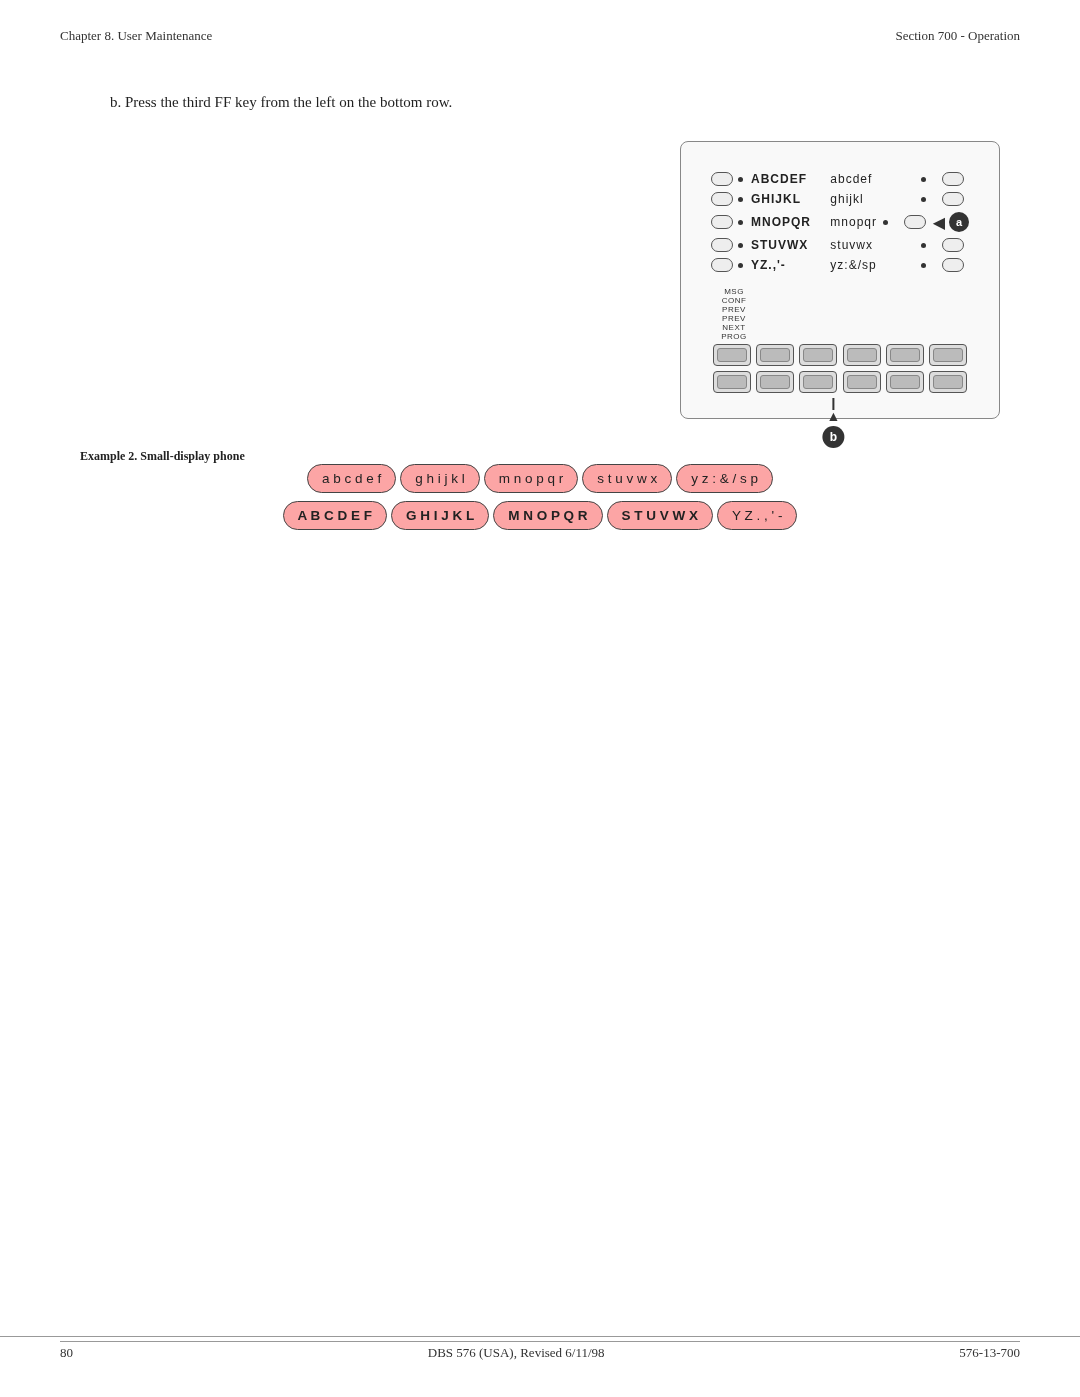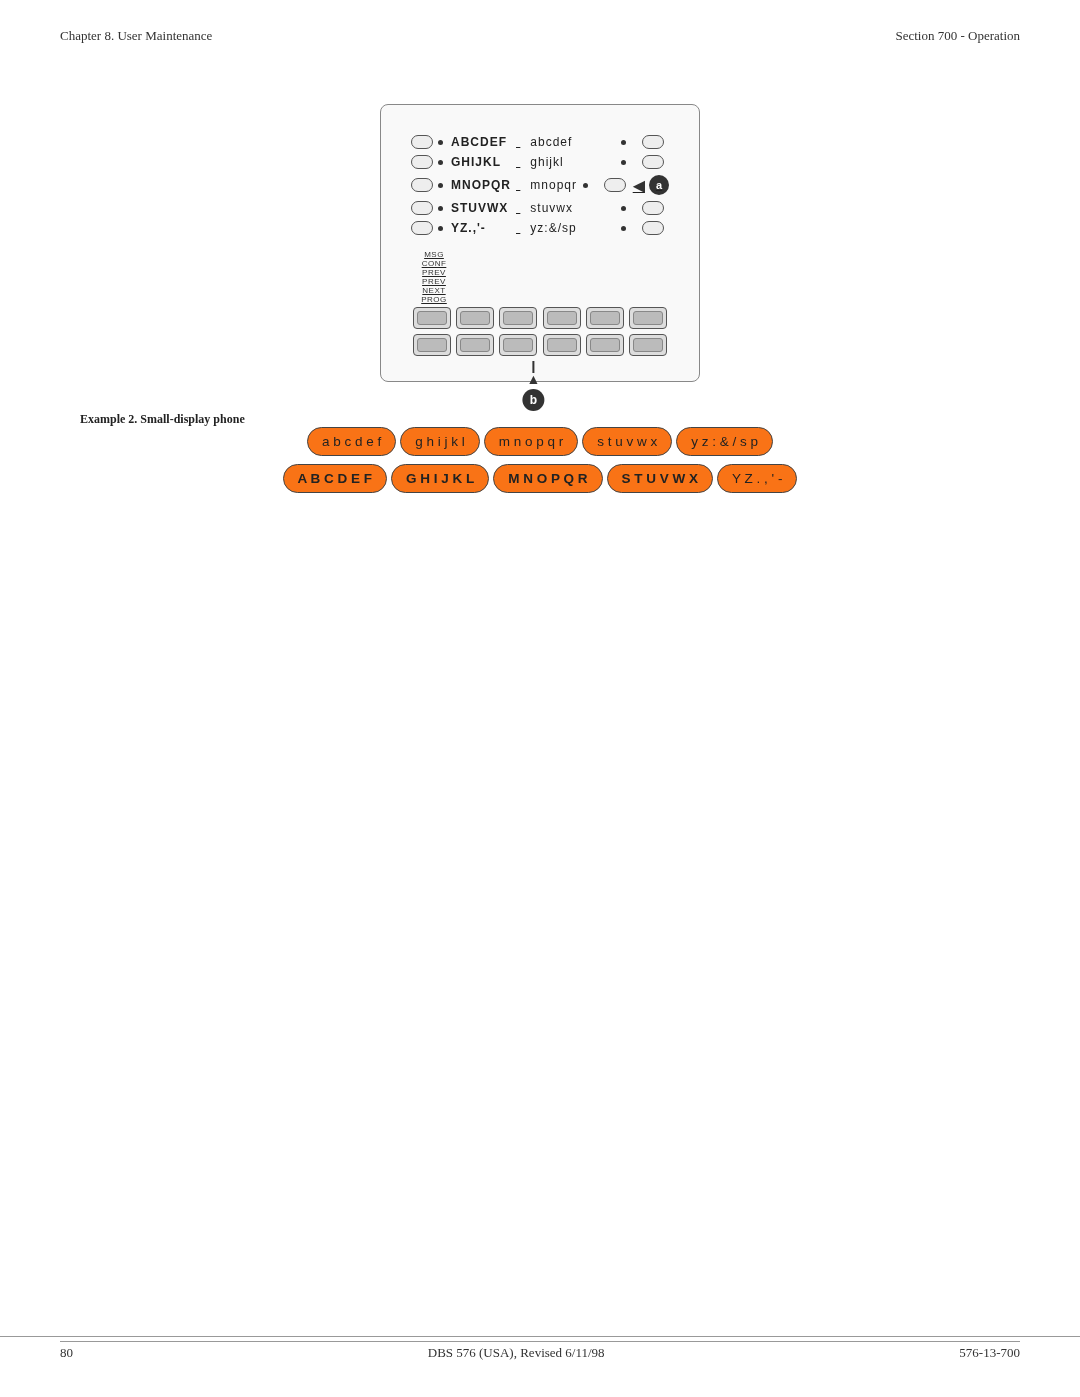--- a/index.html
+++ b/index.html
@@ -31,24 +31,23 @@
     
     .step-b {
       margin-top: 20px;
       margin-left: 30px;
       font-size: 15px;
     }
 
     
     .phone-diagram {
       display: flex;
-      justify-content: center;
+      justify-content: flex-end;
       margin-top: 30px;
       margin-bottom: 30px;
-      text-decoration: underline;
     }
 
     .phone-box {
       border: 1.5px solid #888;
       border-radius: 8px;
       padding: 20px 30px 20px 30px;
       width: 320px;
       background: #f9f9f9;
     }
 
@@ -228,21 +227,21 @@
       display: flex;
       gap: 4px;
     }
 
     .key-cap {
       border: 1.5px solid #444;
       border-radius: 20px;
       padding: 6px 14px;
       font-size: 13.5px;
       font-family: Arial, sans-serif;
-      background: #f97316;
+      background: #fca5a5;
       white-space: nowrap;
     }
 
     .key-cap-bold {
       font-weight: bold;
     }
 
     
     .to-enter {
       font-size: 15px;
@@ -273,20 +272,21 @@
 </head>
 <body>
 
 <div class="page-header">
   <span>Chapter 8.  User Maintenance</span>
   <span>Section 700 - Operation</span>
 </div>
 
 <div class="main-content">
 
+  <div class="step-b">b.   Press the third FF key from the left on the bottom row.</div>
 
   <div class="phone-diagram">
     <div class="phone-box">
 
       <div class="char-rows">
 
         <div class="char-row">
           <span class="btn-oval"></span>
           <span class="dot"></span>
           <span class="char-text">

